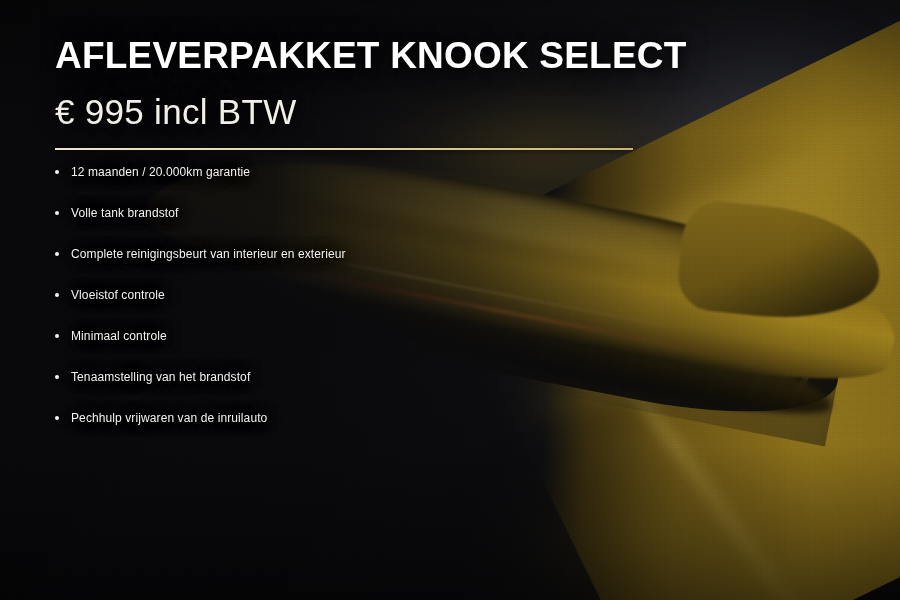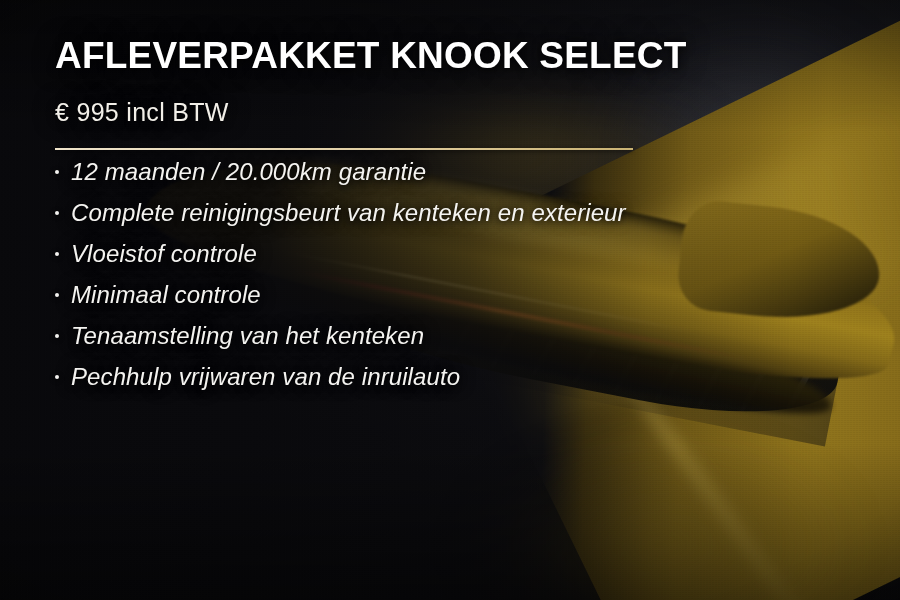--- a/index.html
+++ b/index.html
@@ -212,21 +212,21 @@
     font-size: 37px;
     line-height: 44px;
     font-weight: 700;
     letter-spacing: 0.2px;
     margin: 0;
     text-shadow: 0 1px 10px rgba(0,0,0,0.85), 0 0 24px rgba(0,0,0,0.55);
     white-space: nowrap;
   }
   .price {
     color: #f2efe8;
-    font-size: 25px;
+    font-size: 35px;
     line-height: 44px;
     font-weight: 300;
     letter-spacing: 0.3px;
     margin: 12px 0 0 0;
     text-shadow: 0 1px 10px rgba(0,0,0,0.85), 0 0 22px rgba(0,0,0,0.6);
     white-space: nowrap;
   }
   .divider {
     width: 578px;
     height: 2px;
@@ -235,29 +235,28 @@
     box-shadow: 0 1px 4px rgba(0,0,0,0.7);
   }
   .bullets {
     list-style: none;
     margin: 0;
     padding: 0;
   }
   .bullet {
     position: relative;
     color: #f4f3f0;
-    font-size: 24px;
+    font-size: 12px;
     line-height: 24px;
     font-weight: 400;
     letter-spacing: 0.1px;
     padding: 0 0 0 16px;
     margin: 0 0 17px 0;
     text-shadow: 0 1px 7px rgba(0,0,0,0.9), 0 0 16px rgba(0,0,0,0.65);
     white-space: nowrap;
-    font-style: italic;
   }
   .bullet::before {
     content: "";
     position: absolute;
     left: 0;
     top: 10px;
     width: 4px;
     height: 4px;
     border-radius: 50%;
     background: #f4f3f0;
@@ -315,21 +314,22 @@
   <div class="content">
 
     <h1 class="title">AFLEVERPAKKET KNOOK SELECT</h1>
 
     <div class="price">€ 995 incl BTW</div>
 
     <div class="divider"></div>
 
     <ul class="bullets">
       <li class="bullet">12 maanden / 20.000km garantie</li>
-      <li class="bullet">Complete reinigingsbeurt van kenteken en exterieur</li>
+      <li class="bullet">Volle tank brandstof</li>
+      <li class="bullet">Complete reinigingsbeurt van interieur en exterieur</li>
       <li class="bullet">Vloeistof controle</li>
       <li class="bullet">Minimaal controle</li>
-      <li class="bullet">Tenaamstelling van het kenteken</li>
+      <li class="bullet">Tenaamstelling van het brandstof</li>
       <li class="bullet">Pechhulp vrijwaren van de inruilauto</li>
     </ul>
 
   </div>
 </div>
 
 </body></html>

